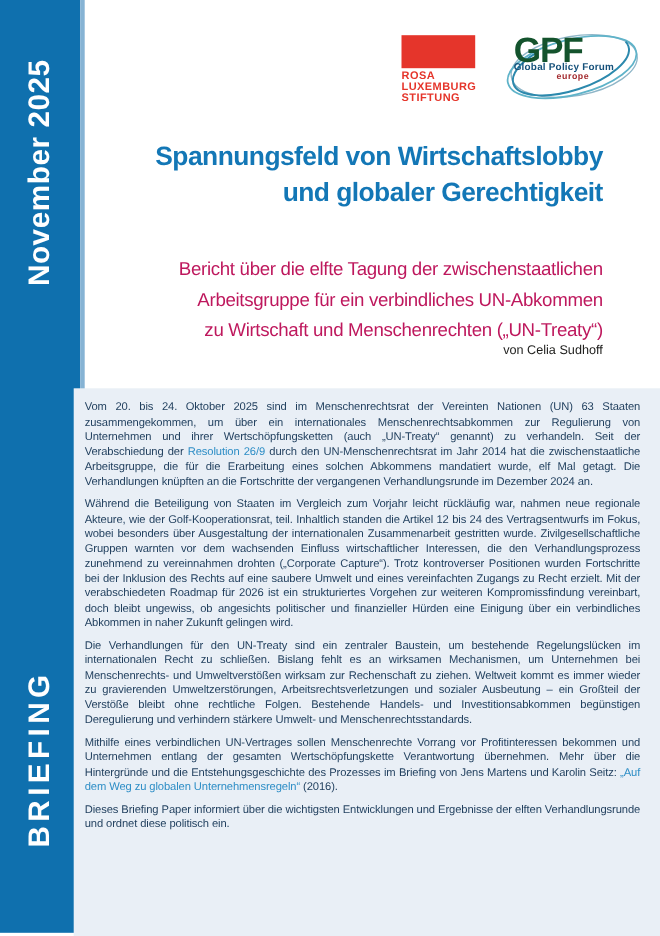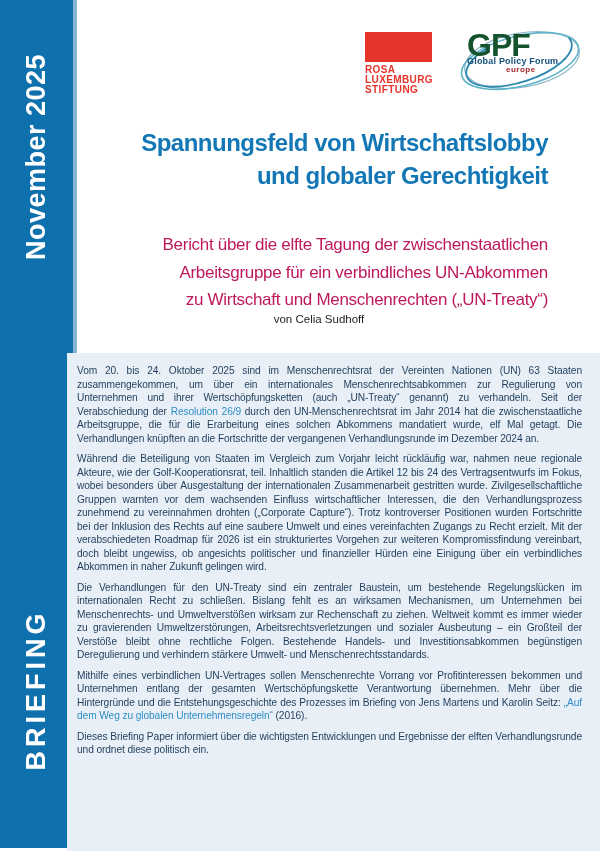--- a/index.html
+++ b/index.html
@@ -25,21 +25,21 @@
   .gpf-logo { position:absolute; left:458px; top:24px; width:130px; height:70px; }
   .gpf-swoosh { position:absolute; left:0; top:0; }
   .gpf-acronym { position:absolute; left:9px; top:3px; font-size:32px; font-weight:bold; letter-spacing:-1px; color:#14532d; }
   .gpf-name { position:absolute; left:9px; top:32px; font-size:9px; font-weight:bold; color:#15507a; letter-spacing:0.2px; }
   .gpf-region { position:absolute; left:48px; top:41px; font-size:8px; font-weight:bold; color:#a32a2e; letter-spacing:0.5px; }
 
   
   .header-block { position:absolute; left:90px; right:52px; text-align:right; }
   .title { top:126px; color:#1377b6; font-weight:bold; font-size:24px; line-height:33px; letter-spacing:-0.5px; }
   .subtitle { top:231px; color:#be185d; font-weight:normal; font-size:17px; line-height:27.5px; letter-spacing:-0.3px; }
-  .byline { top:313px; color:#1d1d1b; font-size:11.5px;text-align:center; }
+  .byline { top:313px; color:#1d1d1b; font-size:11.5px; }
 
   
   .bodybox {
     position:absolute; left:67px; right:0; top:353px; height:513px;
     background:#e9eff6; box-sizing:border-box;
     padding:11px 18px 13px 10px; overflow:hidden;
   }
   .bodybox p {
     margin:0 0 7px 0; text-align:justify;
     color:#1e3d5c; font-size:10.2px; line-height:13.5px; letter-spacing:-0.1px;

